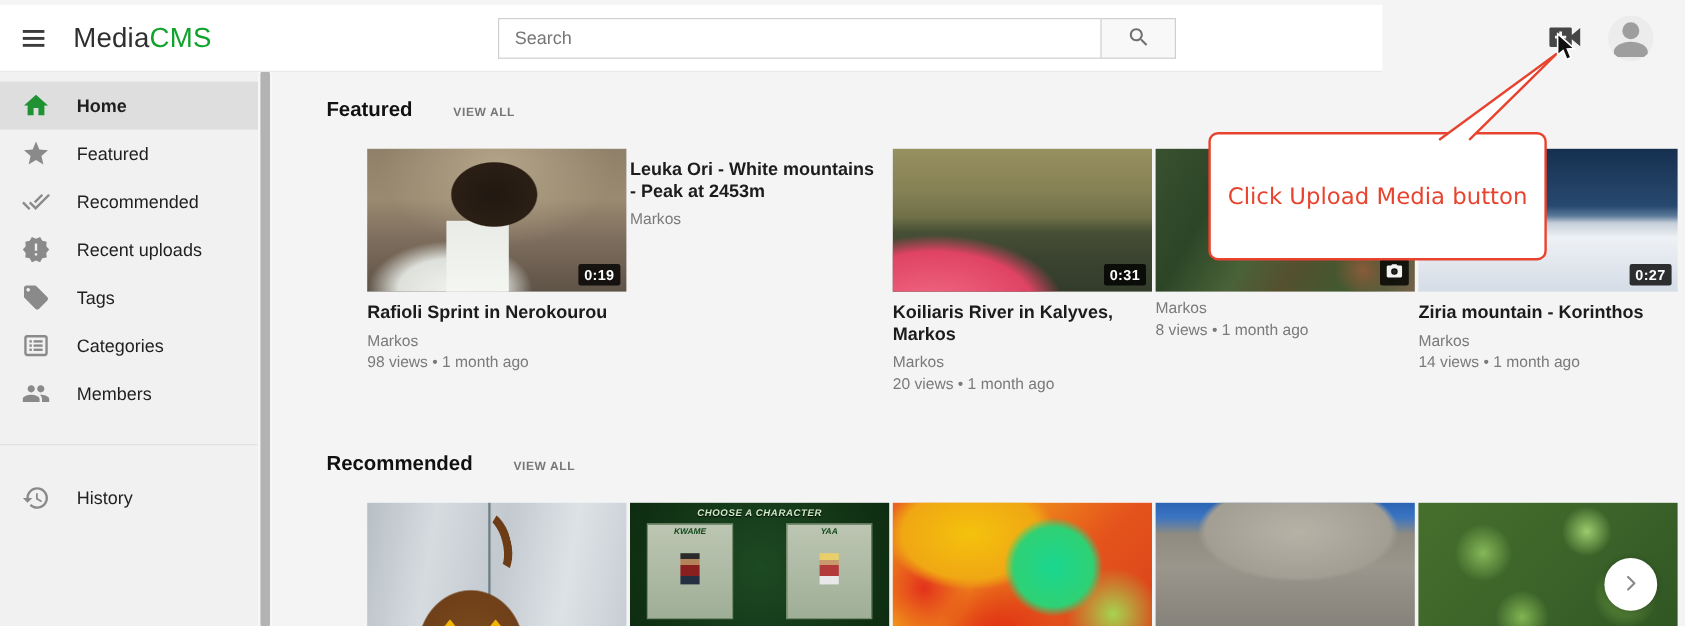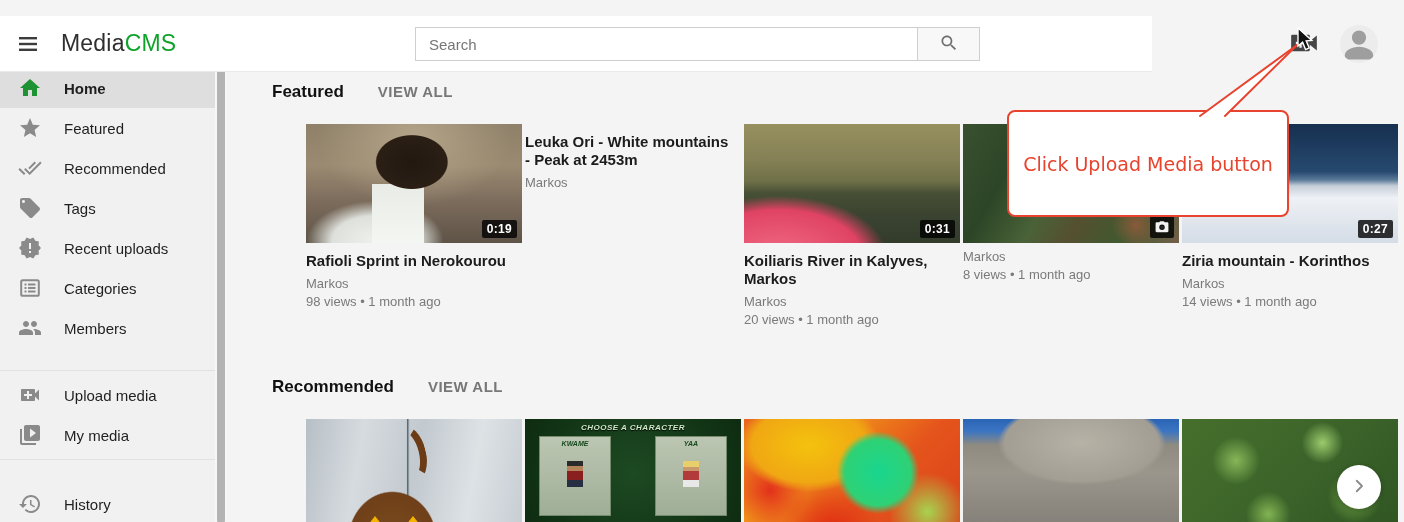--- a/index.html
+++ b/index.html
@@ -1,20 +1,20 @@
 <!DOCTYPE html>
 <html><head>
 <meta charset="utf-8">
 <style>
   * { margin:0; padding:0; box-sizing:border-box; }
   html,body { width:1404px; height:522px; overflow:hidden; }
   body { font-family:"Liberation Sans", sans-serif; background:#f4f4f4; position:relative; }
 
   
-  .topbar { position:absolute; top:16px; left:0; width:1152px; height:56px; background:#fff;
+  .topbar { position:absolute; top:4px; left:0; width:1152px; height:56px; background:#fff;
             border-bottom:1px solid #e9e9e9; z-index:30; }
   .menu-btn { position:absolute; left:16px; top:16px; width:24px; height:24px; background:none; border:none; cursor:pointer; }
   .logo { position:absolute; left:61px; top:14px; font-size:23px; font-weight:500; letter-spacing:0.2px; cursor:pointer; }
   .logo .lp { color:#2f2f2f; }
   .logo .la { color:#0fa32c; }
   .search-wrap { position:absolute; left:415px; top:11px; display:flex; height:34px; }
   .search-input { width:502px; height:34px; border:1px solid #cfcfcf; border-right:none; background:#fff;
                   padding:0 13px; font-size:15px; color:#333; font-family:"Liberation Sans",sans-serif; outline:none; }
   .search-input::placeholder { color:#767676; }
   .search-btn { width:63px; height:34px; background:#f8f8f8; border:1px solid #cfcfcf; cursor:pointer;
@@ -33,21 +33,21 @@
   .side-item { width:215px; height:40px; display:flex; align-items:center; padding-left:18px; cursor:pointer; }
   .side-item .s-icon { width:24px; height:24px; flex:0 0 24px; display:flex; align-items:center; justify-content:center; }
   .side-item .s-label { margin-left:22px; font-size:15px; color:#1f1f1f; }
   .side-item.active { background:#dedede; }
   .side-item.active .s-label { font-weight:bold; }
 
   
   .content { position:absolute; left:227px; top:56px; right:0; bottom:0; background:#f4f4f4; padding:26px 0 0 45px; }
   .section-head { height:20px; display:flex; align-items:baseline; }
   .section-title { font-size:17px; font-weight:bold; color:#111; }
-  .view-all { margin-left:34px; font-size:15px; font-weight:bold; color:#777; letter-spacing:0.5px; cursor:pointer; }
+  .view-all { margin-left:34px; font-size:10px; font-weight:bold; color:#777; letter-spacing:0.5px; cursor:pointer; }
   .row { display:flex; gap:3px; margin-top:22px;margin-left:34px; }
   .card { width:216px; cursor:pointer; }
   .thumb { position:relative; width:216px; height:119px; background:#888; }
   .duration { position:absolute; right:5px; bottom:5px; background:rgba(0,0,0,0.8); color:#fff;
               font-size:12px; font-weight:bold; padding:2px 5px; border-radius:2px; letter-spacing:0.3px; }
   .media-badge { position:absolute; right:5px; bottom:5px; background:rgba(0,0,0,0.8); padding:3px 5px 1px; border-radius:2px; }
   .c-title { margin-top:9px; font-size:15px; font-weight:bold; color:#1c1c1c; line-height:18px; padding-right:6px; }
   .c-author { margin-top:6px; font-size:13px; color:#7a7a7a; }
   .c-meta { margin-top:3px; font-size:13px; color:#7a7a7a; }
   .section-recommended { margin-top:50px; }
@@ -184,32 +184,32 @@
       <span class="s-icon">
           <svg width="24" height="24" viewBox="0 0 24 24" fill="#8a8a8a">
             <path d="M18 7l-1.41-1.41-6.34 6.34 1.41 1.41L18 7zm4.24-1.41L11.66 16.17 7.48 12l-1.41 1.41L11.66 19l12-12-1.42-1.41zM.41 13.41L6 19l1.41-1.41L1.83 12 .41 13.41z"></path>
           </svg>
         </span>
       <span class="s-label">Recommended</span>
     </div>
     <div class="side-item">
       <span class="s-icon">
           <svg width="24" height="24" viewBox="0 0 24 24" fill="#8a8a8a">
+            <path d="M23 12l-2.44-2.79.34-3.69-3.61-.82-1.89-3.2L12 2.96 8.6 1.5 6.71 4.69 3.1 5.5l.34 3.7L1 12l2.44 2.79-.34 3.7 3.61.82L8.6 22.5l3.4-1.47 3.4 1.46 1.89-3.19 3.61-.82-.34-3.69L23 12zm-10 5h-2v-2h2v2zm0-4h-2V7h2v6z"></path>
+          </svg>
+        </span>
+      <span class="s-label">Recent uploads</span>
+    </div>
+    <div class="side-item">
+      <span class="s-icon">
+          <svg width="24" height="24" viewBox="0 0 24 24" fill="#8a8a8a">
             <path d="M21.41 11.58l-9-9C12.05 2.22 11.55 2 11 2H4c-1.1 0-2 .9-2 2v7c0 .55.22 1.05.59 1.42l9 9c.36.36.86.58 1.41.58.55 0 1.05-.22 1.41-.59l7-7c.37-.36.59-.86.59-1.41 0-.55-.23-1.06-.59-1.42zM5.5 7C4.67 7 4 6.33 4 5.5S4.67 4 5.5 4 7 4.67 7 5.5 6.33 7 5.5 7z"></path>
           </svg>
         </span>
       <span class="s-label">Tags</span>
-    </div>
-    <div class="side-item">
-      <span class="s-icon">
-          <svg width="24" height="24" viewBox="0 0 24 24" fill="#8a8a8a">
-            <path d="M23 12l-2.44-2.79.34-3.69-3.61-.82-1.89-3.2L12 2.96 8.6 1.5 6.71 4.69 3.1 5.5l.34 3.7L1 12l2.44 2.79-.34 3.7 3.61.82L8.6 22.5l3.4-1.47 3.4 1.46 1.89-3.19 3.61-.82-.34-3.69L23 12zm-10 5h-2v-2h2v2zm0-4h-2V7h2v6z"></path>
-          </svg>
-        </span>
-      <span class="s-label">Recent uploads</span>
     </div>
     <div class="side-item">
       <span class="s-icon">
           <svg width="24" height="24" viewBox="0 0 24 24">
             <rect x="3.2" y="4.2" width="17.6" height="15.6" rx="1.6" fill="none" stroke="#8a8a8a" stroke-width="2"></rect>
             <g fill="#8a8a8a">
               <rect x="6.5" y="7.5" width="2" height="2"></rect>
               <rect x="10" y="7.5" width="7.5" height="2"></rect>
               <rect x="6.5" y="11" width="2" height="2"></rect>
               <rect x="10" y="11" width="7.5" height="2"></rect>
@@ -222,38 +222,20 @@
     </div>
     <div class="side-item">
       <span class="s-icon">
           <svg width="24" height="24" viewBox="0 0 24 24" fill="#8a8a8a">
             <path d="M16 11c1.66 0 2.99-1.34 2.99-3S17.66 5 16 5c-1.66 0-3 1.34-3 3s1.34 3 3 3zm-8 0c1.66 0 2.99-1.34 2.99-3S9.66 5 8 5C6.34 5 5 6.34 5 8s1.34 3 3 3zm0 2c-2.33 0-7 1.17-7 3.5V19h14v-2.5c0-2.33-4.67-3.5-7-3.5zm8 0c-.29 0-.62.02-.97.05 1.16.84 1.97 1.97 1.97 3.45V19h6v-2.5c0-2.33-4.67-3.5-7-3.5z"></path>
           </svg>
         </span>
       <span class="s-label">Members</span>
     </div>
   </div>
-  <div class="side-group2">
-    <div class="side-item">
-      <span class="s-icon">
-          <svg width="24" height="24" viewBox="0 0 24 24" fill="#8a8a8a">
-            <path d="M17 10.5V7c0-.55-.45-1-1-1H4c-.55 0-1 .45-1 1v10c0 .55.45 1 1 1h12c.55 0 1-.45 1-1v-3.5l4 4v-11l-4 4zM14 13h-3v3H9v-3H6v-2h3V8h2v3h3v2z"></path>
-          </svg>
-        </span>
-      <span class="s-label">Upload media</span>
-    </div>
-    <div class="side-item">
-      <span class="s-icon">
-          <svg width="24" height="24" viewBox="0 0 24 24" fill="#8a8a8a">
-            <path d="M4 6H2v14c0 1.1.9 2 2 2h14v-2H4V6zm16-4H8c-1.1 0-2 .9-2 2v12c0 1.1.9 2 2 2h12c1.1 0 2-.9 2-2V4c0-1.1-.9-2-2-2zm-8 12.5v-9l6 4.5-6 4.5z"></path>
-          </svg>
-        </span>
-      <span class="s-label">My media</span>
-    </div>
-  </div>
   <div class="side-group3">
     <div class="side-item">
       <span class="s-icon">
           <svg width="24" height="24" viewBox="0 0 24 24" fill="#8a8a8a">
             <path d="M13 3c-4.97 0-9 4.03-9 9H1l3.89 3.89.07.14L9 12H6c0-3.87 3.13-7 7-7s7 3.13 7 7-3.13 7-7 7c-1.93 0-3.68-.79-4.94-2.06l-1.42 1.42C8.27 19.99 10.51 21 13 21c4.97 0 9-4.03 9-9s-4.03-9-9-9zm-1 5v5l4.28 2.54.72-1.21-3.5-2.08V8H12z"></path>
           </svg>
         </span>
       <span class="s-label">History</span>
     </div>
   </div>

